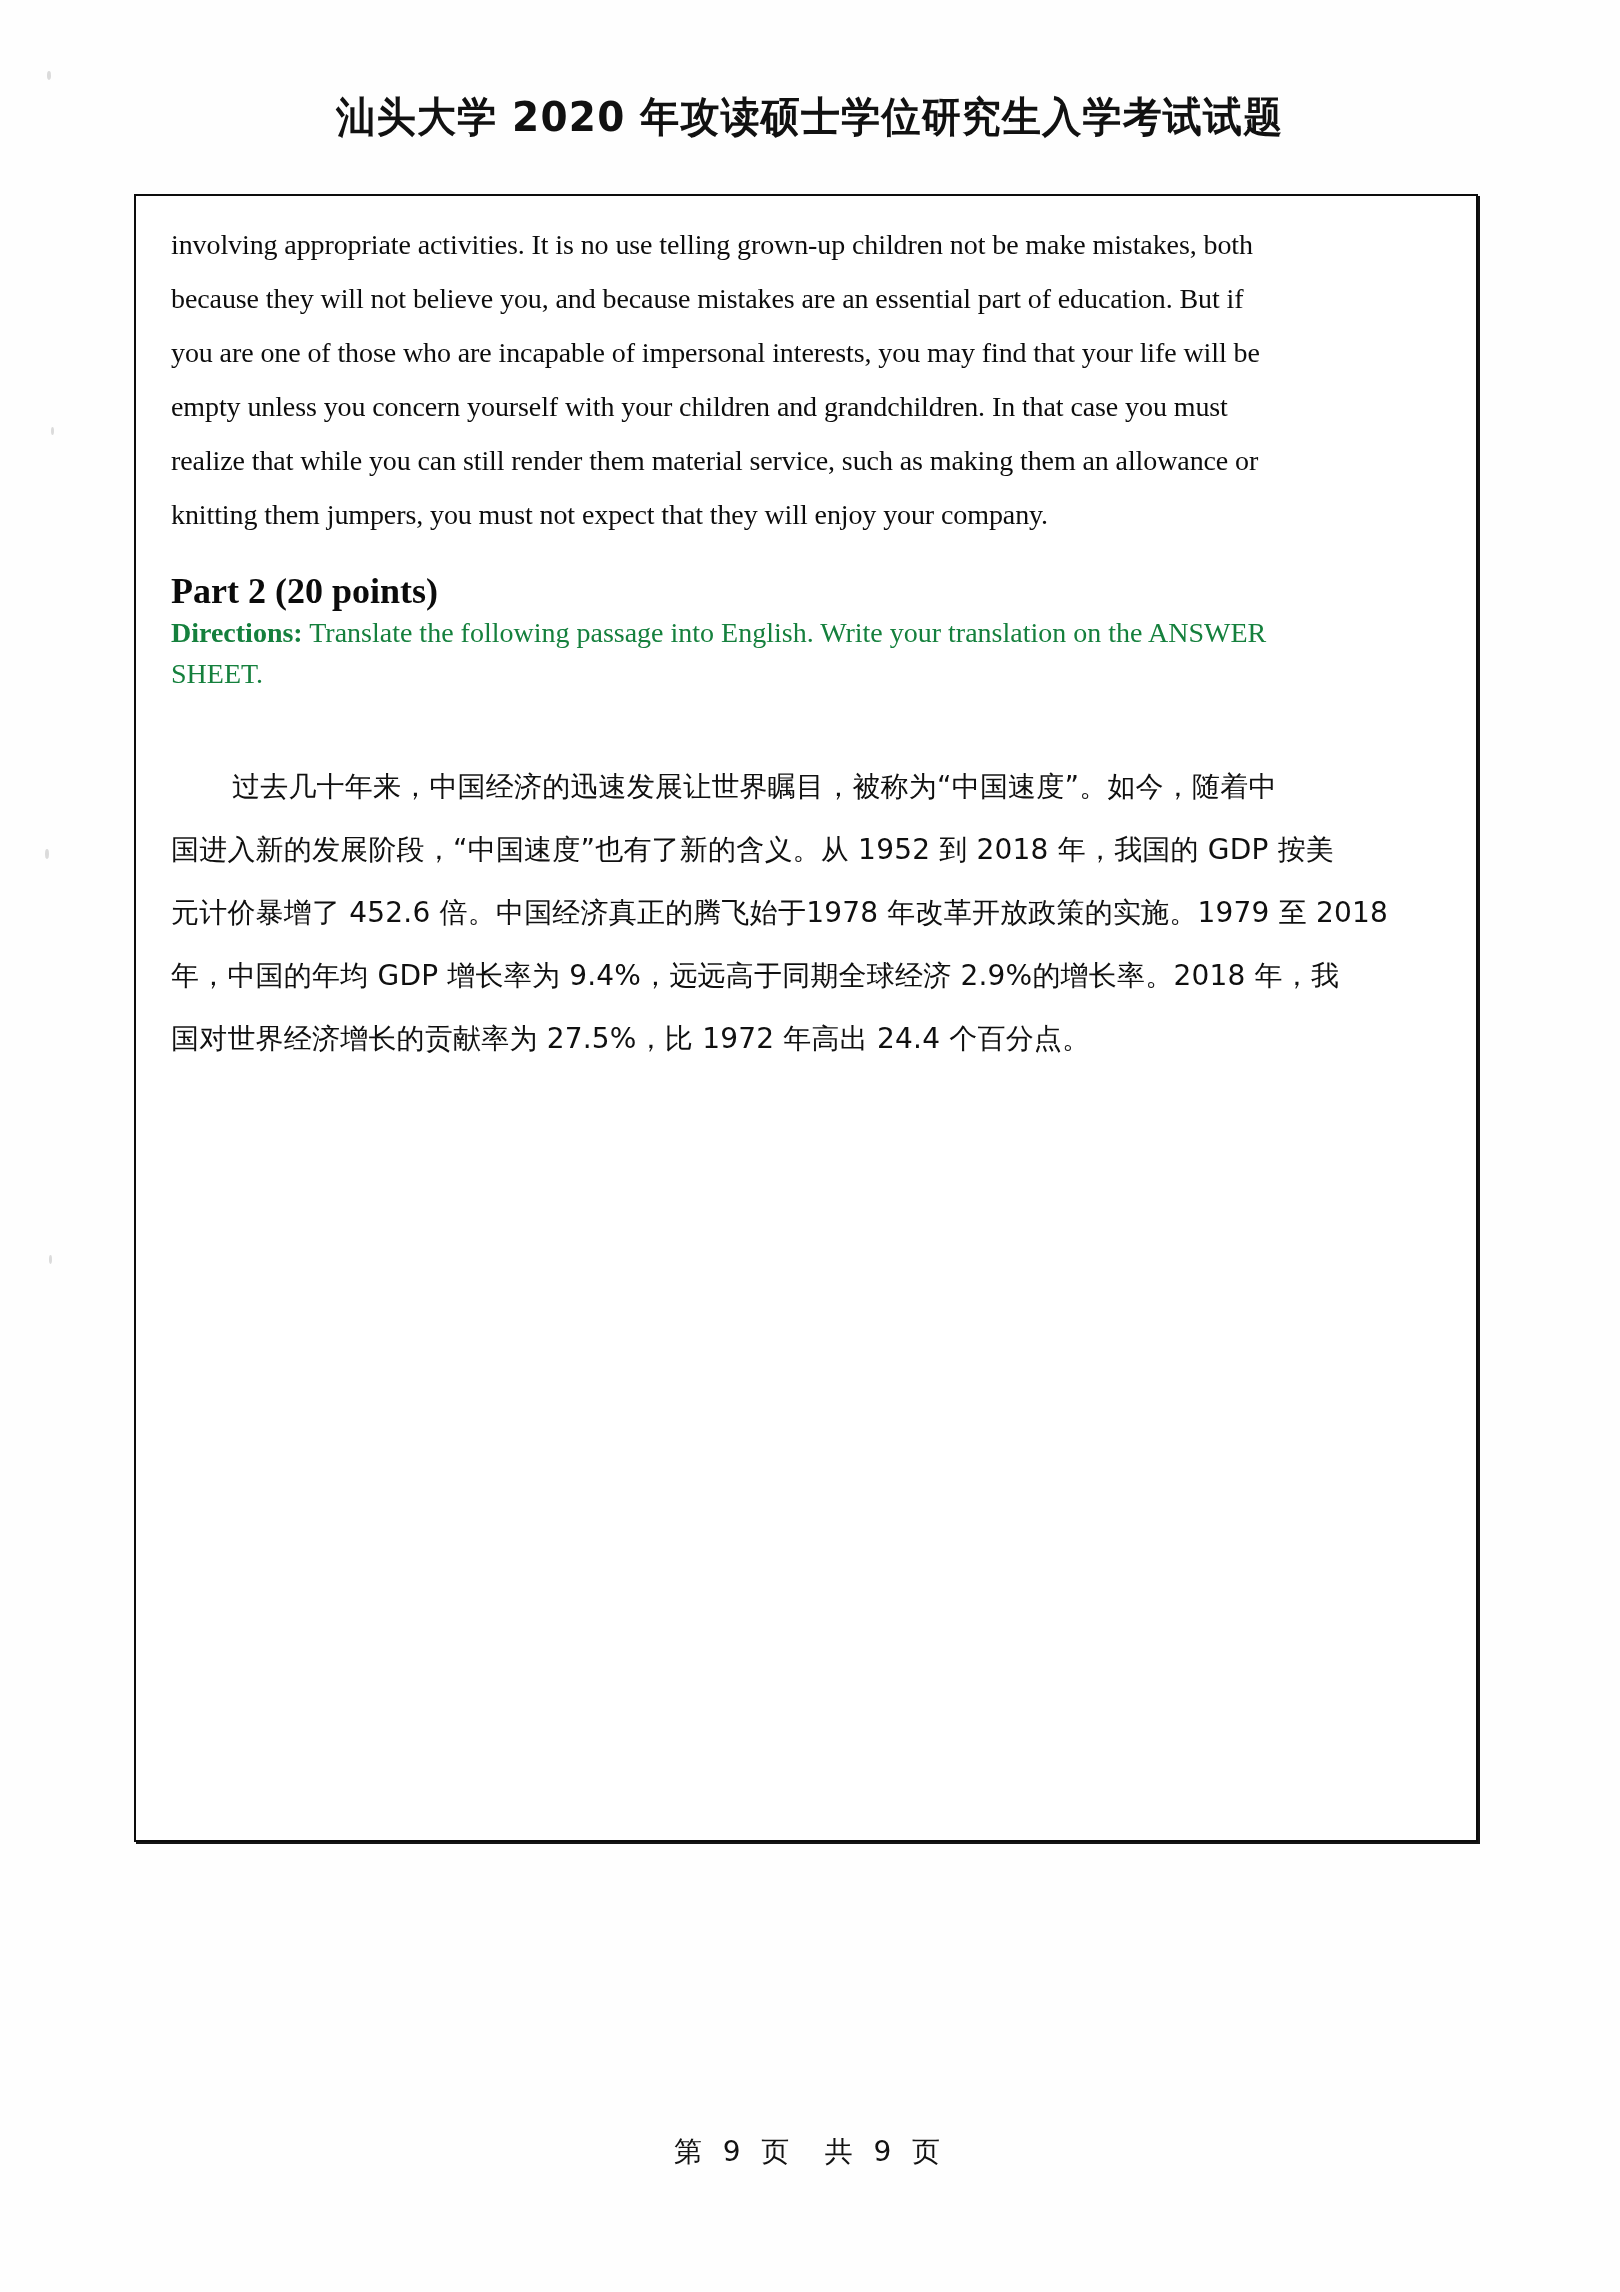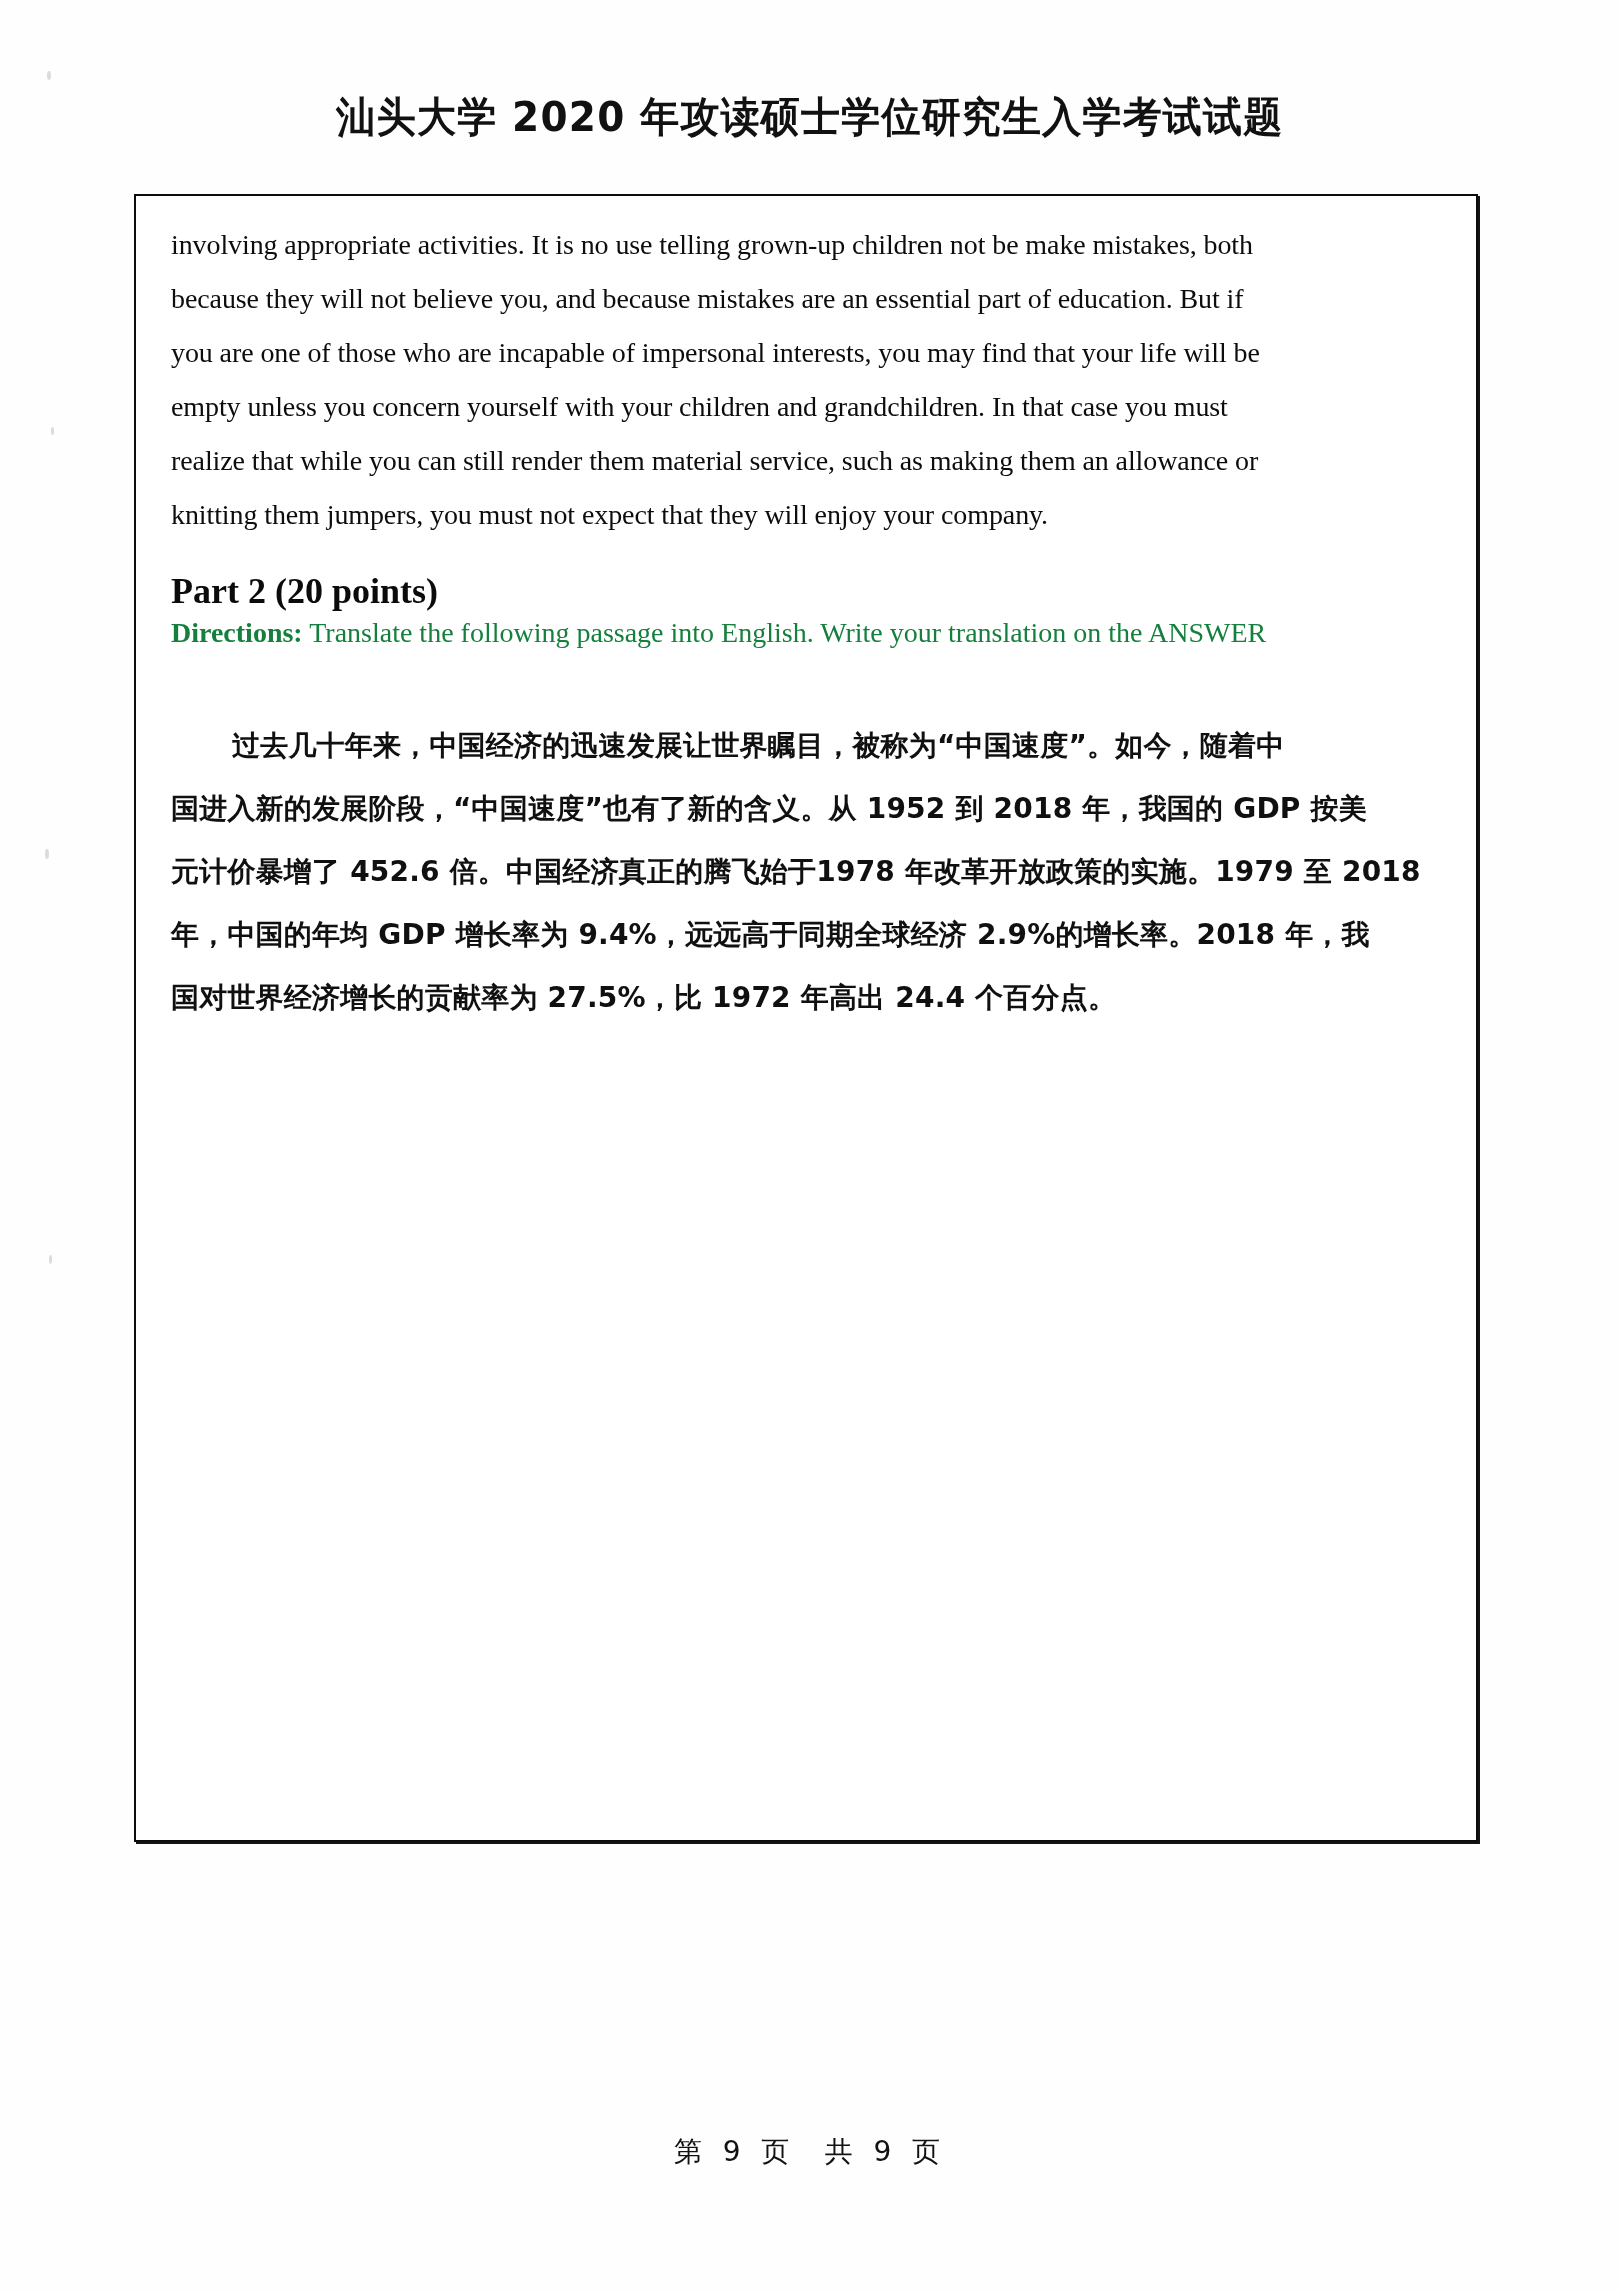--- a/index.html
+++ b/index.html
@@ -102,21 +102,20 @@
     white-space: nowrap;
     color: #15803d;
   }
   .directions-line .lead {
     font-weight: bold;
   }
 
   
   #chinese-passage {
     margin-top: 61px;
-    font-weight: bold;
   }
   .cn-line {
     font-family: "DejaVu Sans", sans-serif;
     font-size: 28px;
     line-height: 63px;
     white-space: nowrap;
     letter-spacing: 0.2px;
     color: #101010;
   }
   .cn-line.first {
@@ -163,20 +162,21 @@
         <div class="eng-line">because they will not believe you, and because mistakes are an essential part of education. But if</div>
         <div class="eng-line">you are one of those who are incapable of impersonal interests, you may find that your life will be</div>
         <div class="eng-line">empty unless you concern yourself with your children and grandchildren. In that case you must</div>
         <div class="eng-line">realize that while you can still render them material service, such as making them an allowance or</div>
         <div class="eng-line">knitting them jumpers, you must not expect that they will enjoy your company.</div>
       </div>
 
       <div id="part-block">
         <div class="part-title">Part 2 (20 points)</div>
         <div class="directions-line"><span class="lead">Directions:</span><span> Translate the following passage into English. Write your translation on the ANSWER</span></div>
+        <div class="directions-line">SHEET.</div>
       </div>
 
       <div id="chinese-passage">
         <div class="cn-line first">过去几十年来，中国经济的迅速发展让世界瞩目，被称为“中国速度”。如今，随着中</div>
         <div class="cn-line">国进入新的发展阶段，“中国速度”也有了新的含义。从 1952 到 2018 年，我国的 GDP 按美</div>
         <div class="cn-line">元计价暴增了 452.6 倍。中国经济真正的腾飞始于1978 年改革开放政策的实施。1979 至 2018</div>
         <div class="cn-line">年，中国的年均 GDP 增长率为 9.4%，远远高于同期全球经济 2.9%的增长率。2018 年，我</div>
         <div class="cn-line">国对世界经济增长的贡献率为 27.5%，比 1972 年高出 24.4 个百分点。</div>
       </div>
 

